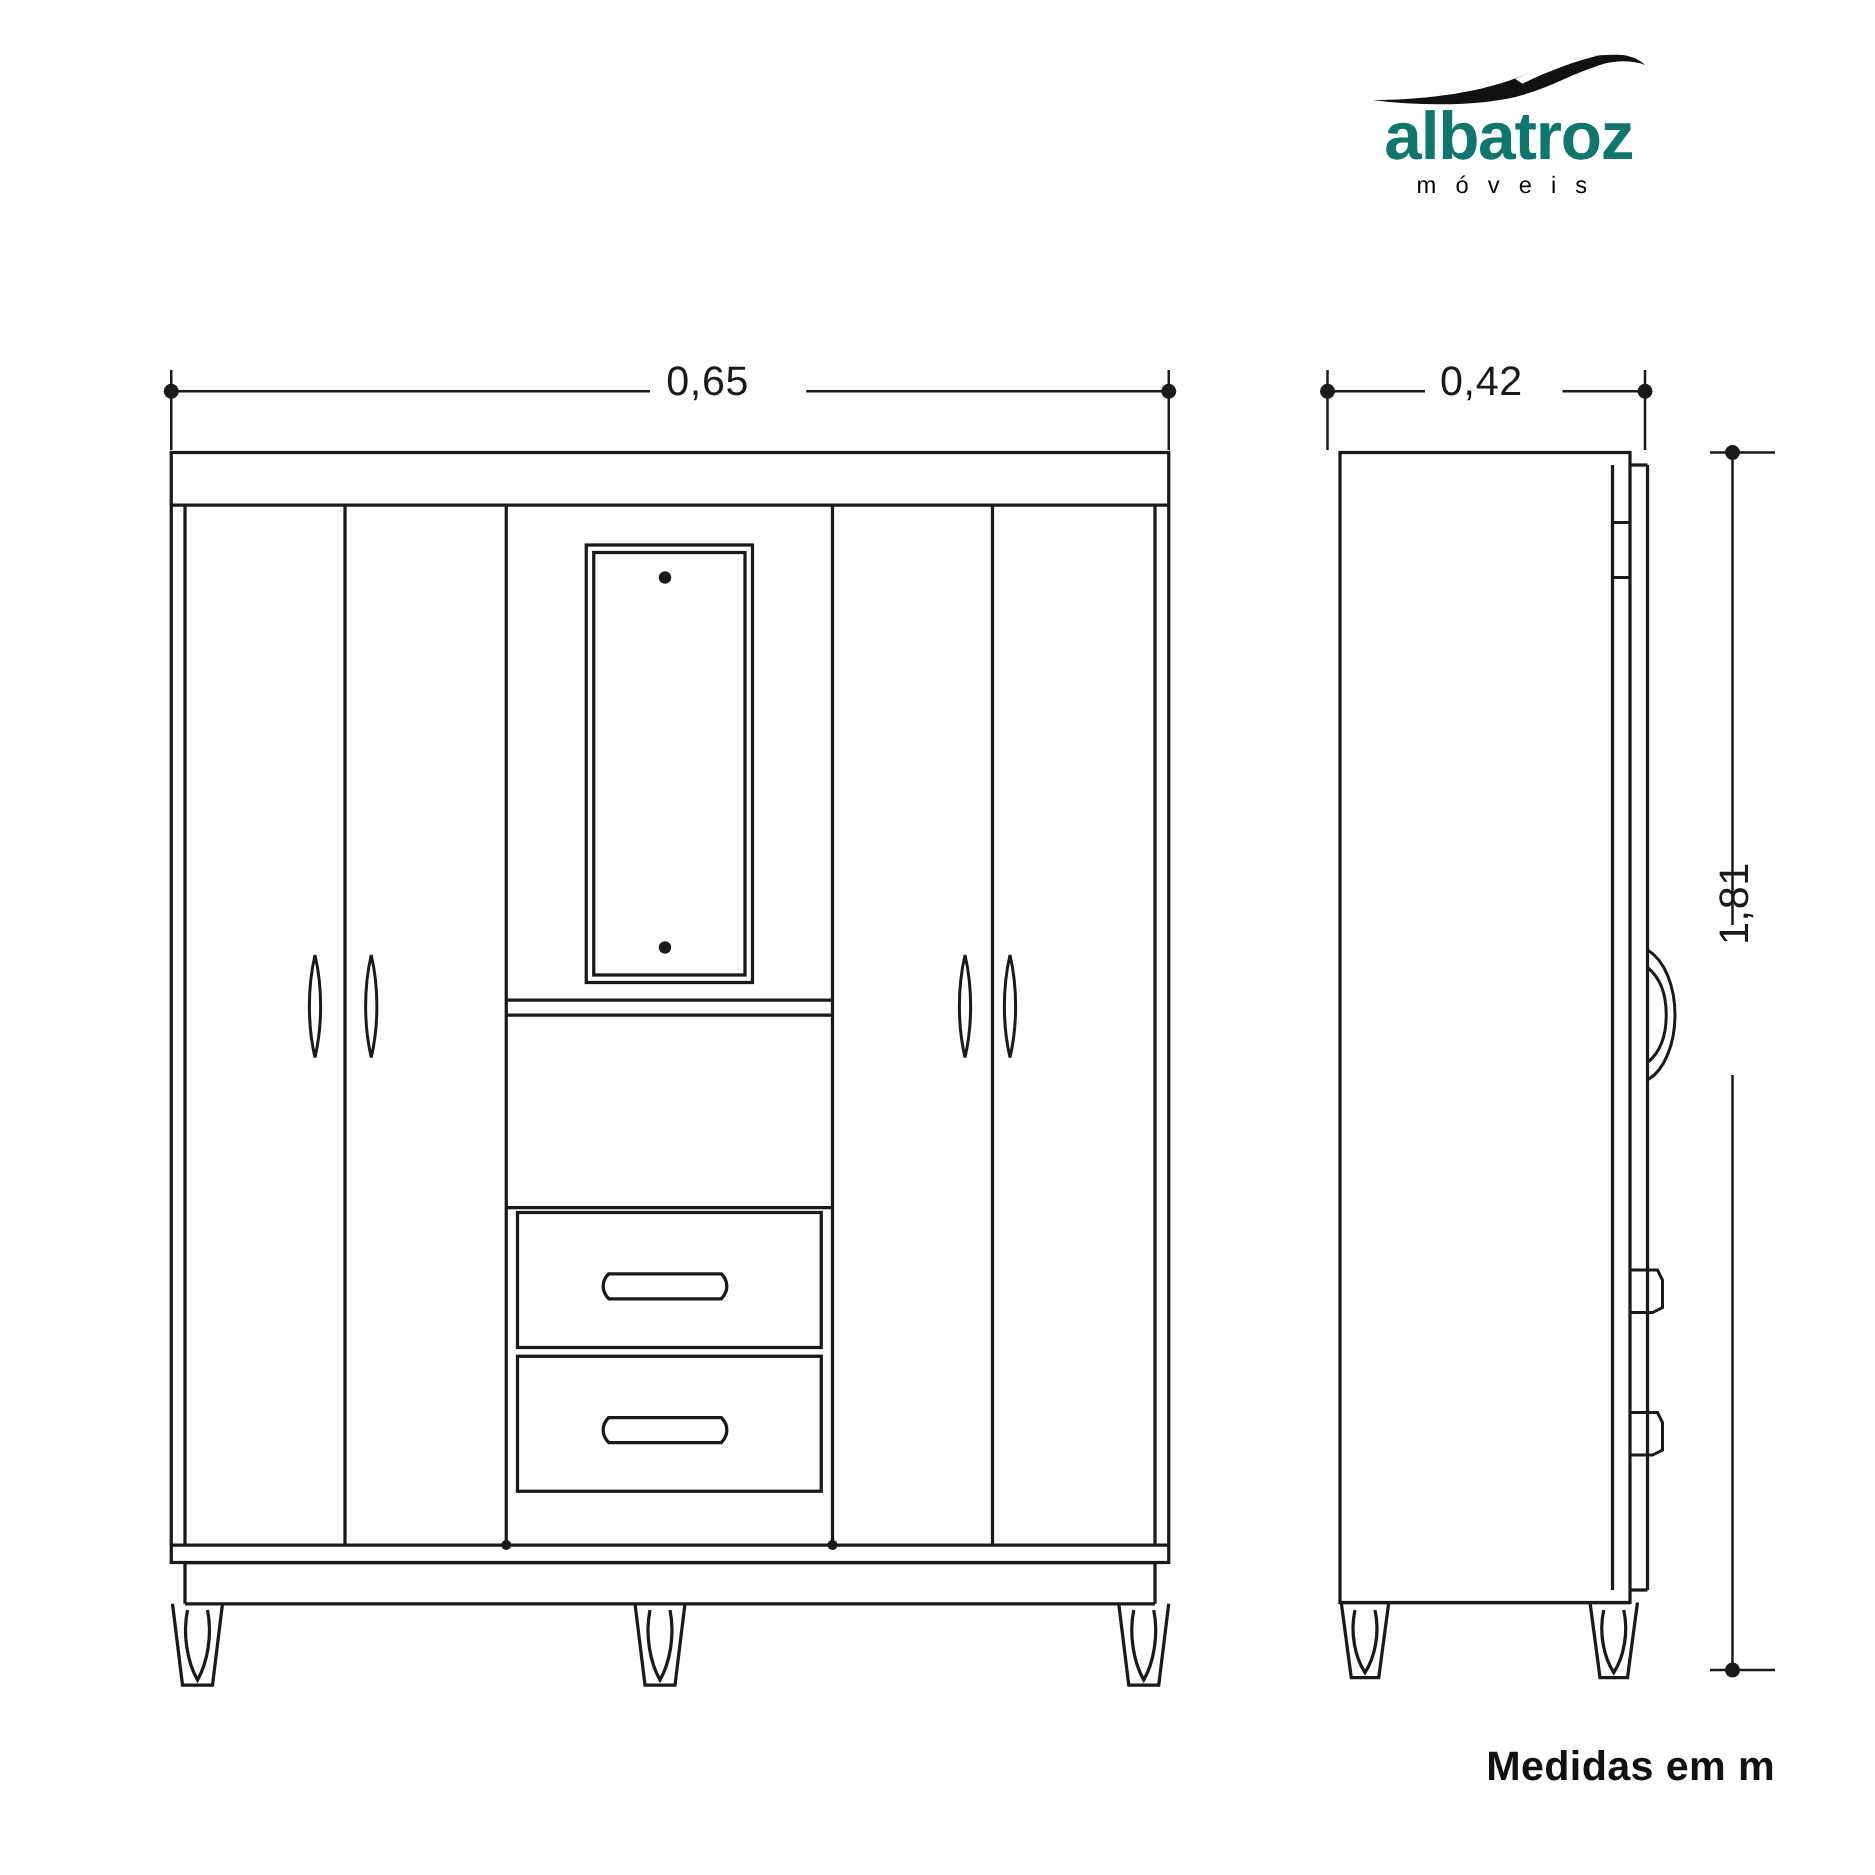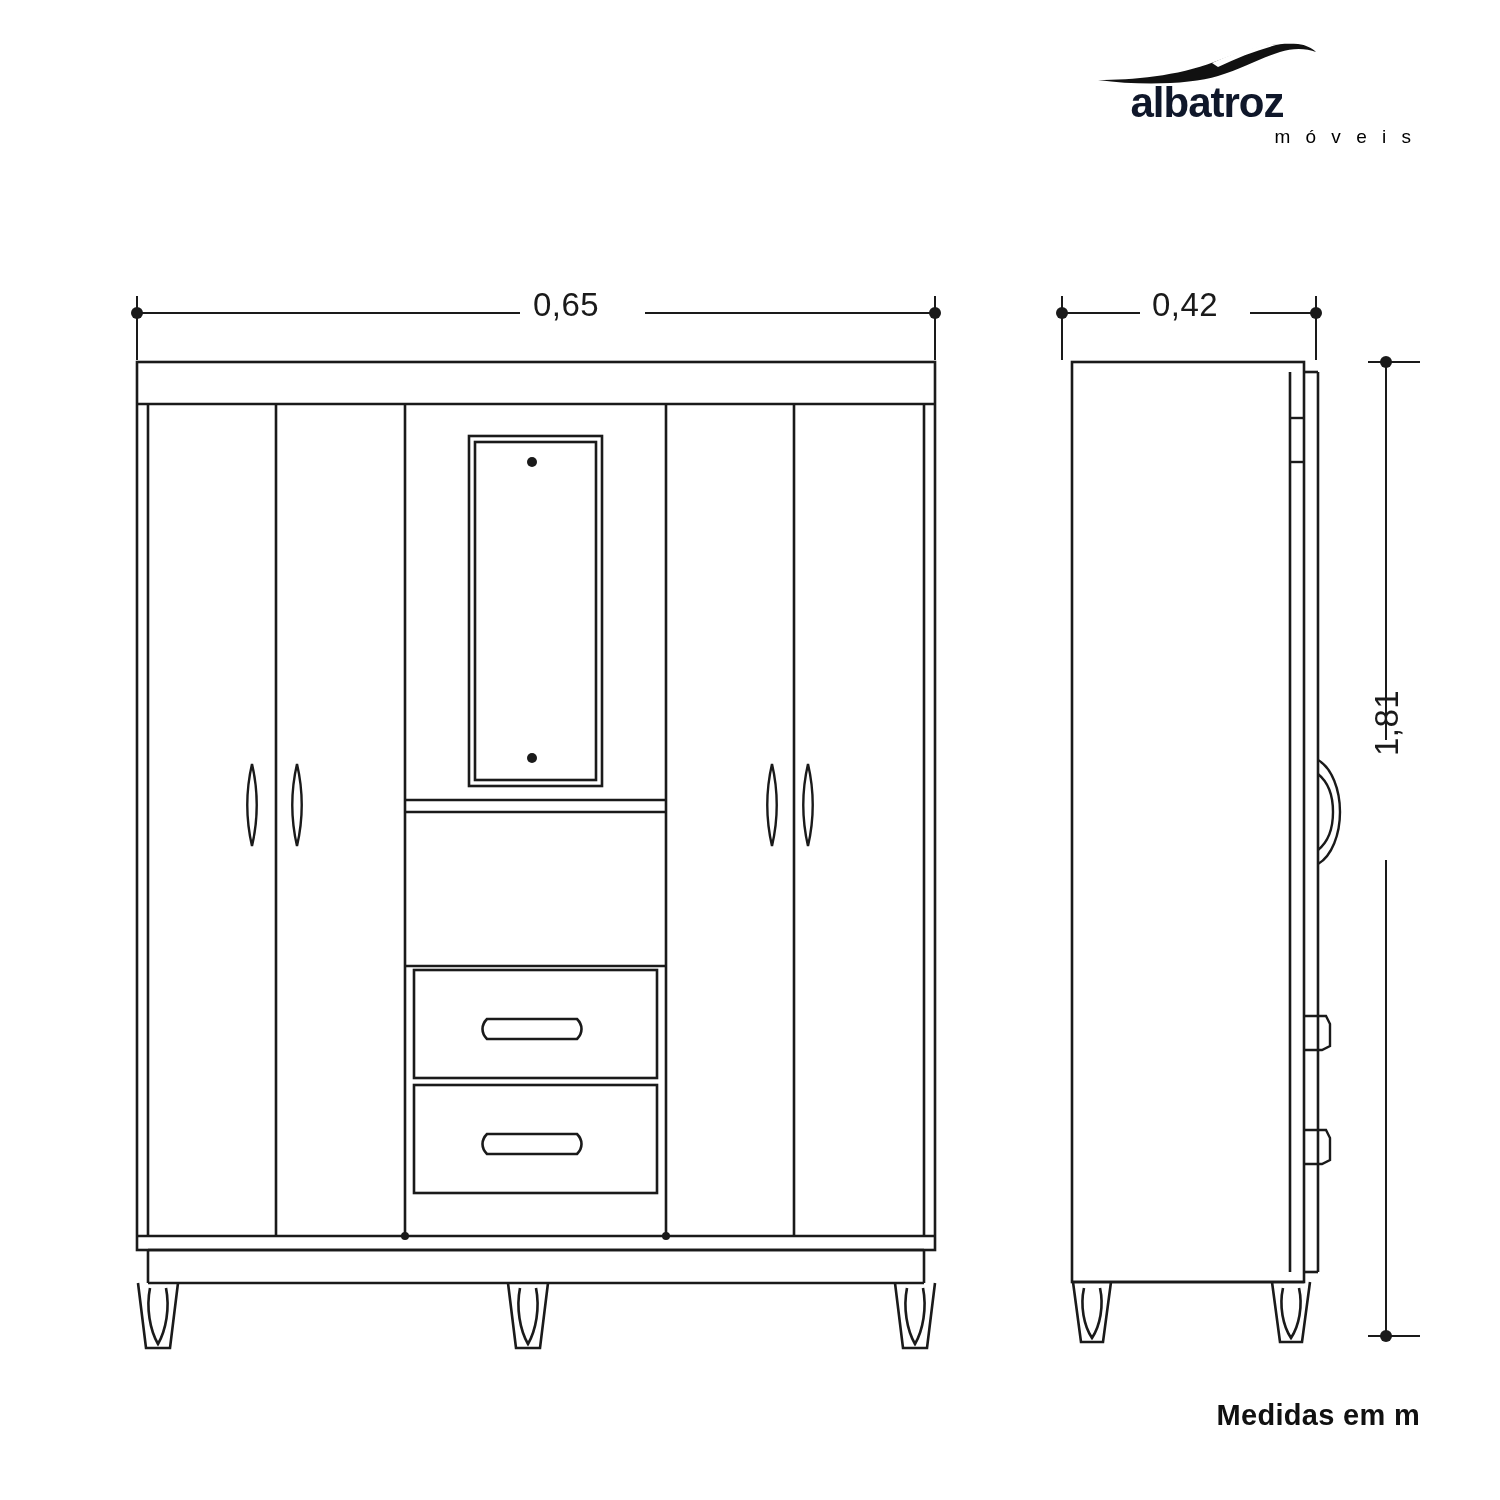--- a/index.html
+++ b/index.html
@@ -26,32 +26,31 @@
     top: 36px;
     width: 430px;
     text-align: center;
     user-select: none;
   }
   .brand-mark {
     display: block;
     margin: 0 auto -6px auto;
   }
   .brand-name {
-    font-size: 42px;
+    font-size: 54px;
     font-weight: 700;
     letter-spacing: -1px;
     line-height: 1;
-    color: #0f172a;
+    color: #0f766e;
     text-align: center;
   }
   .brand-sub {
     font-size: 19px;
     letter-spacing: 5px;
     color: #000000;
-    text-align: right;
     padding-right: 6px;
     margin-top: 2px;
   }
   
   .dim-label {
     position: absolute;
     font-size: 33px;
     color: #1a1a1a;
     letter-spacing: 0.5px;
     white-space: nowrap;
@@ -62,21 +61,21 @@
     left: 1368px;
     top: 756px;
     transform: rotate(-90deg);
     transform-origin: left top;
   }
   
   .footer-note {
     position: absolute;
     right: 80px;
     bottom: 68px;
-    font-size: 29px;
+    font-size: 33px;
     font-weight: 700;
     color: #111111;
     letter-spacing: 0.3px;
   }
   svg { display: block; }
   .tech { position: absolute; left: 0; top: 0; }
 </style>
 </head>
 <body>
 

